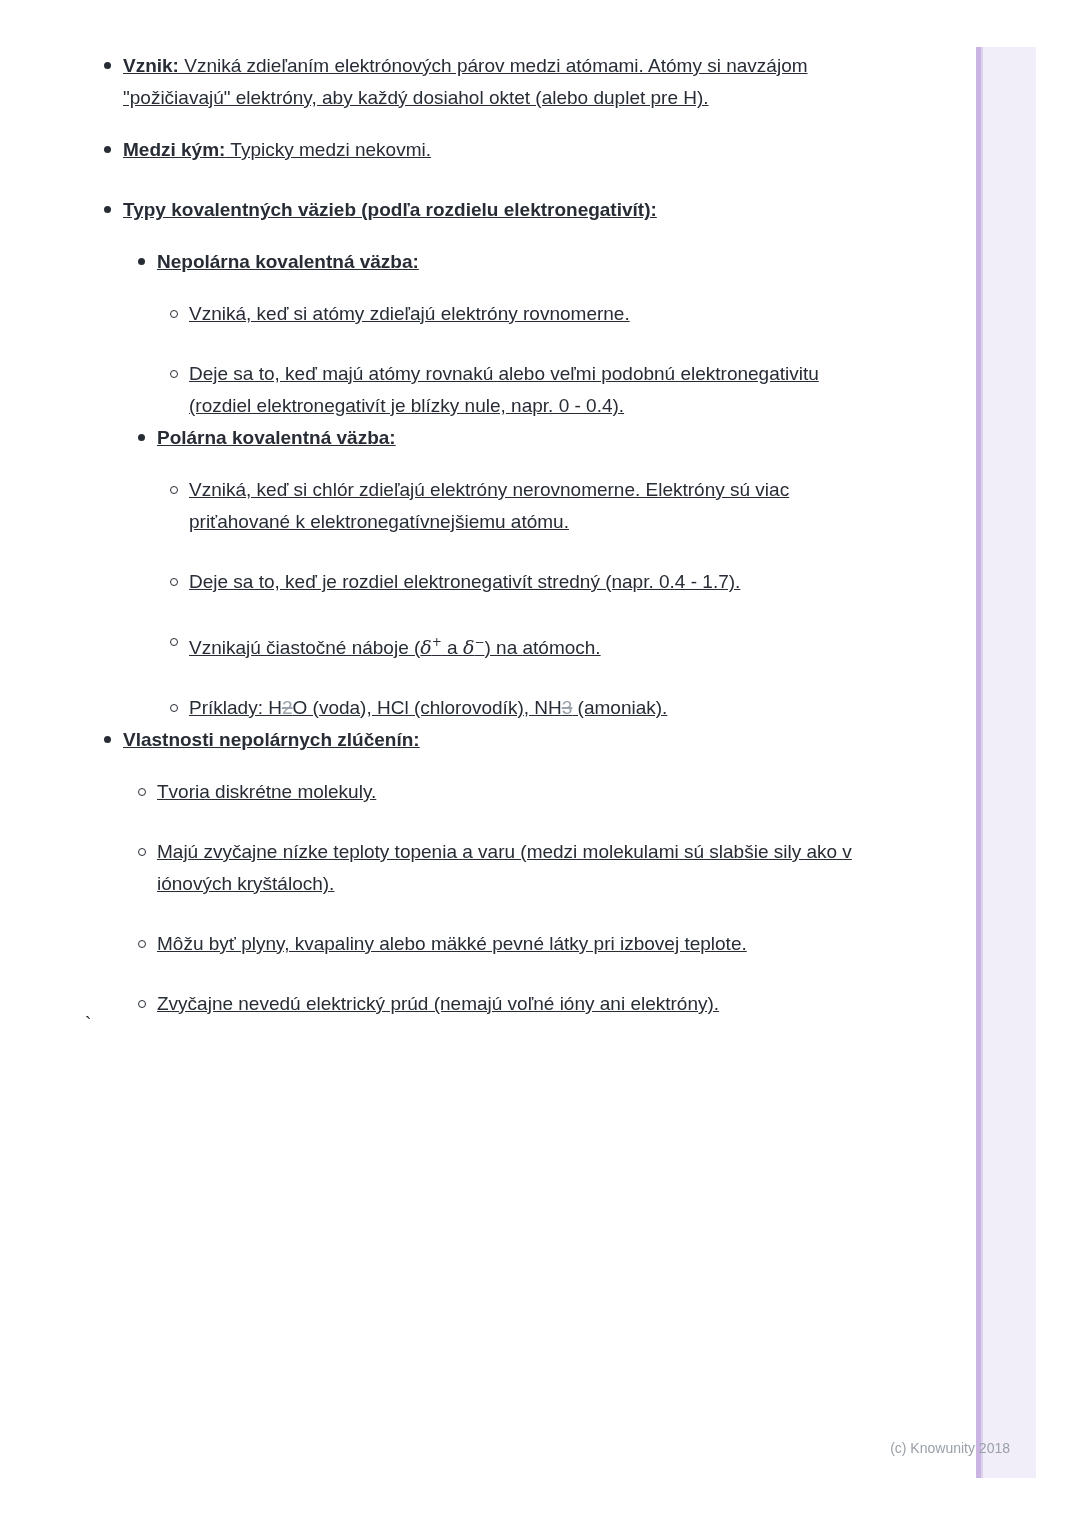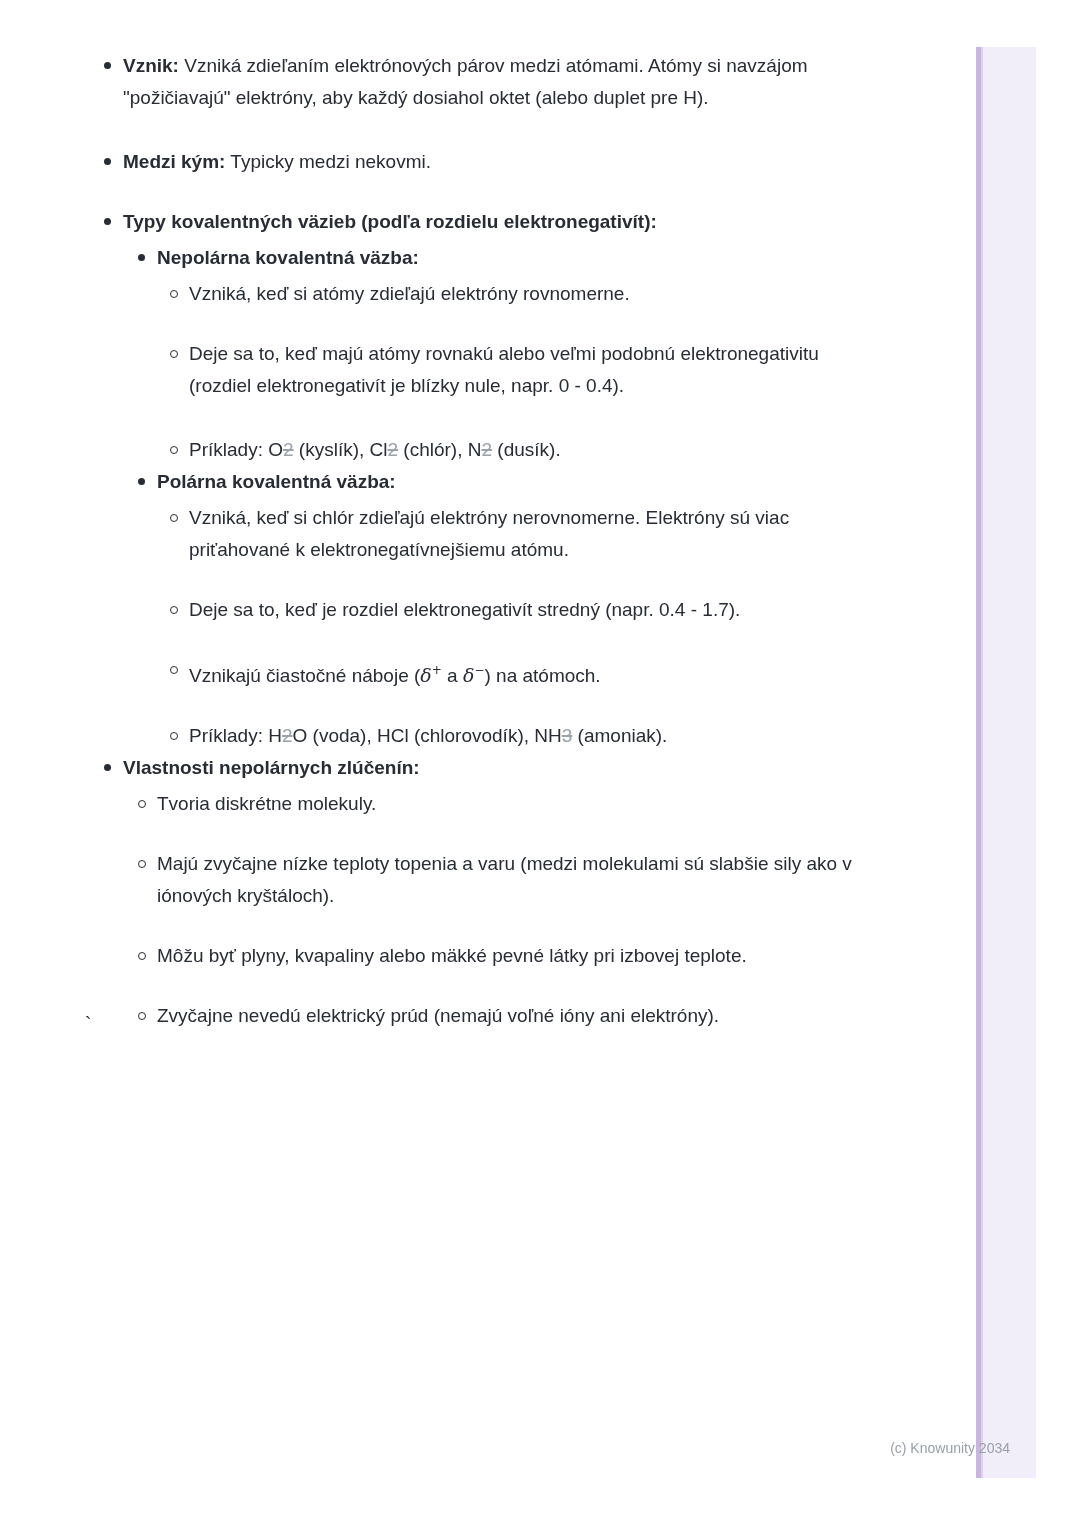--- a/index.html
+++ b/index.html
@@ -35,20 +35,21 @@
   .doc {
     position: absolute;
     left: 83px;
     top: 50px;
     width: 796px;
     font-size: 19px;
     line-height: 32px;
   }
   .item {
     position: relative;
+    text-decoration: underline;
   }
   .item.l1 { margin-left: 40px; }
   .item.l2 { margin-left: 74px; }
   .item.l3 { margin-left: 106px; }
   .item::before {
     content: "";
     position: absolute;
     left: -19px;
     border-radius: 50%;
   }
@@ -60,23 +61,23 @@
   }
   .item.m-circle::before {
     top: 12px;
     width: 6px;
     height: 6px;
     border: 1.7px solid #272c35;
     background: transparent;
   }
   
   .sp-first   { margin-top: 0; }
-  .sp-tight   { margin-top: 4px; }
+  .sp-tight   { margin-top: 20px; }
   .sp-normal  { margin-top: 28px; }
-  .sp-loose   { margin-top: 32px; }
+  .sp-loose   { margin-top: 20px; }
   .sp-section { }
   
   .run-normal { font-weight: 400; }
   .run-bold   { font-weight: 700; }
   .run-strike {
     color: #9aa2ab;
     text-decoration: line-through;
     text-decoration-thickness: 1.5px;
   }
   .run-math {
@@ -111,27 +112,26 @@
 
 <div class="page">
   <div class="accent-bar"></div>
   <div class="doc">
       <div class="item l1 m-disc sp-first"><span class="run-bold">Vznik:</span><span class="run-normal"> Vzniká zdieľaním elektrónových párov medzi atómami. Atómy si navzájom "požičiavajú" elektróny, aby každý dosiahol oktet (alebo duplet pre H).</span></div>
       <div class="item l1 m-disc sp-loose"><span class="run-bold">Medzi kým:</span><span class="run-normal"> Typicky medzi nekovmi.</span></div>
       <div class="item l1 m-disc sp-normal"><span class="run-bold">Typy kovalentných väzieb (podľa rozdielu elektronegativít):</span></div>
       <div class="item l2 m-disc sp-tight"><span class="run-bold">Nepolárna kovalentná väzba:</span></div>
       <div class="item l3 m-circle sp-tight"><span class="run-normal">Vzniká, keď si atómy zdieľajú elektróny rovnomerne.</span></div>
       <div class="item l3 m-circle sp-normal"><span class="run-normal">Deje sa to, keď majú atómy rovnakú alebo veľmi podobnú elektronegativitu (rozdiel elektronegativít je blízky nule, napr. 0 - 0.4).</span></div>
-      <div class="item l3 m-circle sp-loose"><span class="run-normal">Príklady: O</span><span class="run-strike">2</span><span class="run-normal"> (kyslík), Cl</span><span class="run-strike">2</span><span class="run-normal"> (chlór), N</span><span class="run-strike">2</span><span class="run-normal"> (dusík).</span></div>
       <div class="item l2 m-disc sp-section"><span class="run-bold">Polárna kovalentná väzba:</span></div>
       <div class="item l3 m-circle sp-tight"><span class="run-normal">Vzniká, keď si chlór zdieľajú elektróny nerovnomerne. Elektróny sú viac priťahované k elektronegatívnejšiemu atómu.</span></div>
       <div class="item l3 m-circle sp-normal"><span class="run-normal">Deje sa to, keď je rozdiel elektronegativít stredný (napr. 0.4 - 1.7).</span></div>
       <div class="item l3 m-circle sp-normal"><span class="run-normal">Vznikajú čiastočné náboje (</span><span class="run-math">δ</span><span class="run-msup">+</span><span class="run-normal"> a </span><span class="run-math">δ</span><span class="run-msup">−</span><span class="run-normal">) na atómoch.</span></div>
       <div class="item l3 m-circle sp-normal"><span class="run-normal">Príklady: H</span><span class="run-strike">2</span><span class="run-normal">O (voda), HCl (chlorovodík), NH</span><span class="run-strike">3</span><span class="run-normal"> (amoniak).</span></div>
       <div class="item l1 m-disc sp-section"><span class="run-bold">Vlastnosti nepolárnych zlúčenín:</span></div>
       <div class="item l2 m-circle sp-tight"><span class="run-normal">Tvoria diskrétne molekuly.</span></div>
       <div class="item l2 m-circle sp-normal"><span class="run-normal">Majú zvyčajne nízke teploty topenia a varu (medzi molekulami sú slabšie sily ako v iónových kryštáloch).</span></div>
       <div class="item l2 m-circle sp-normal"><span class="run-normal">Môžu byť plyny, kvapaliny alebo mäkké pevné látky pri izbovej teplote.</span></div>
       <div class="item l2 m-circle sp-normal"><span class="run-normal">Zvyčajne nevedú elektrický prúd (nemajú voľné ióny ani elektróny).</span></div>
     </div>
   <div class="stray">`</div>
-  <div class="footer">(c) Knowunity 2034</div>
+  <div class="footer">(c) Knowunity 2018</div>
 </div>
 
 </body></html>

